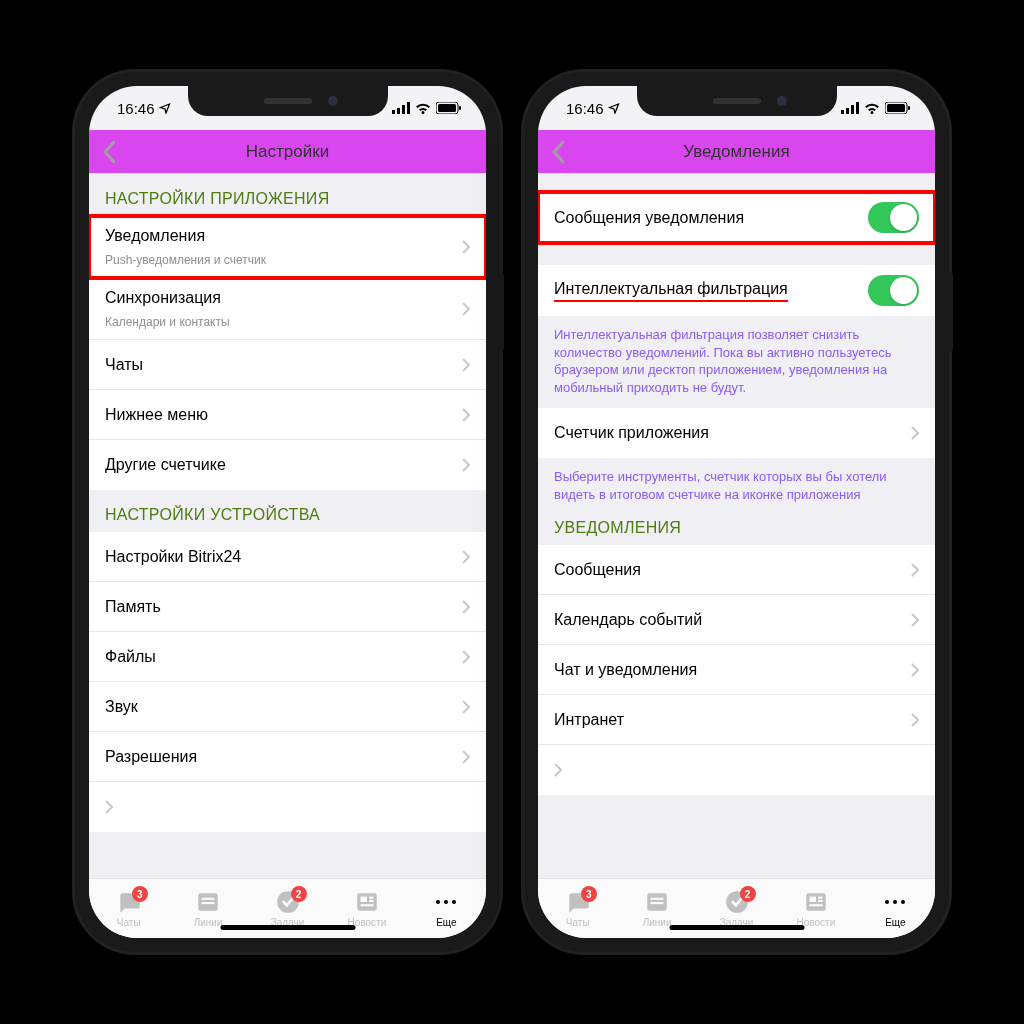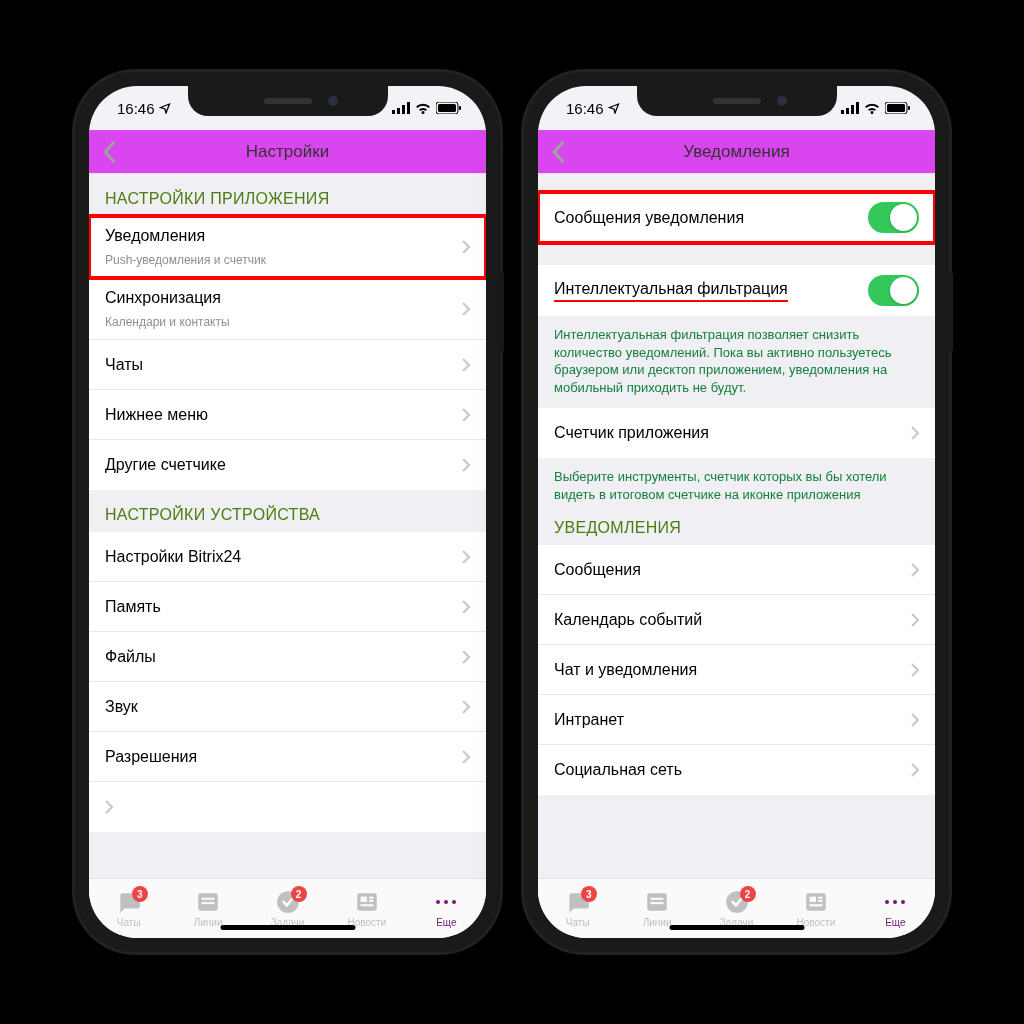--- a/index.html
+++ b/index.html
@@ -12,35 +12,35 @@
   .notch .cam{width:10px;height:10px;background:#2a3040;border-radius:50%;position:absolute;right:50px}
   .statusbar{height:44px;display:flex;justify-content:space-between;align-items:center;padding:0 24px 0 28px;font-size:15px;font-weight:400;color:#000;flex-shrink:0}
   .sb-left{display:flex;align-items:center;gap:4px}
   .sb-right{display:flex;align-items:center;gap:5px}
   .sb-right svg{display:block}
   .navbar{height:44px;background:#d946ef;display:flex;align-items:center;justify-content:center;position:relative;border-bottom:1px solid #e3e3e3;flex-shrink:0}
   .navbar .back{position:absolute;left:12px;top:10px}
   .navbar .title{font-size:17px;font-weight:500;color:#333}
   .content{flex:1;overflow:hidden;background:#efeff4}
   .section-header{font-size:16px;color:#4d7c0f;padding:16px 16px 8px;letter-spacing:.3px;text-transform:uppercase}
-  .footer-note{font-size:13px;color:#15803d;padding:10px 16px 12px;line-height:1.35}
+  .footer-note{font-size:13px;color:#8b5cf6;padding:10px 16px 12px;line-height:1.35}
   .list{background:#fff}
   .row{display:flex;align-items:center;min-height:50px;padding:10px 16px;border-bottom:1px solid #e8e8e8;position:relative}
   .row:last-child{border-bottom:none}
   .row .txt{flex:1}
   .row .t1{font-size:16px;color:#000;line-height:1.25}
   .row .t2{font-size:12px;color:#8e8e93;margin-top:7px}
   .chevron{color:#c7c7cc;flex-shrink:0}
   .toggle{width:51px;height:31px;background:#34c759;border-radius:31px;position:relative;flex-shrink:0}
   .toggle::after{content:"";position:absolute;width:27px;height:27px;background:#fff;border-radius:50%;top:2px;right:2px;box-shadow:0 1px 3px rgba(0,0,0,.2)}
   .highlight{outline:4px solid #f00;outline-offset:-2px}
   .underline{display:inline-block;border-bottom:2px solid #f00;padding-bottom:1px}
   .tabbar{height:60px;background:#fafafa;border-top:1px solid #e3e3e3;display:flex;flex-shrink:0}
   .tab{flex:1;display:flex;flex-direction:column;align-items:center;justify-content:center;gap:2px;position:relative;color:#c0c0c0}
-  .tab.active{color:#701a75}
+  .tab.active{color:#000000}
   .tab .lbl{font-size:10px}
   .tab .ic{width:26px;height:26px;position:relative;display:flex;align-items:center;justify-content:center}
   .badge{position:absolute;top:-3px;right:-6px;min-width:16px;height:16px;background:#ef4444;color:#fff;font-size:10px;font-weight:600;border-radius:8px;display:flex;align-items:center;justify-content:center;padding:0 4px}
   .home-ind{position:absolute;bottom:8px;left:50%;transform:translateX(-50%);width:135px;height:5px;background:#000;border-radius:3px;z-index:5}
   .dots{display:flex;gap:4px}
   .dots span{width:4px;height:4px;border-radius:50%;background:currentColor}
 </style>
 </head>
 <body>
 
@@ -338,23 +338,20 @@
           </div>
         <div class="row">
             <div class="txt">
               <div class="t1">Интранет</div>
             </div>
             <svg class="chevron" width="8" height="14" viewBox="0 0 8 14" fill="none" stroke="currentColor" stroke-width="2">
               <path d="M1 1l6 6-6 6"></path>
             </svg>
           </div>
         <div class="row" style="border-bottom:none">
-            <div class="txt">
-              <div class="t1">Социальная сеть</div>
-            </div>
             <svg class="chevron" width="8" height="14" viewBox="0 0 8 14" fill="none" stroke="currentColor" stroke-width="2">
               <path d="M1 1l6 6-6 6"></path>
             </svg>
           </div>
       </div>
     </div>
 
     <div class="tabbar">
       <div class="tab">
           <div class="ic">

